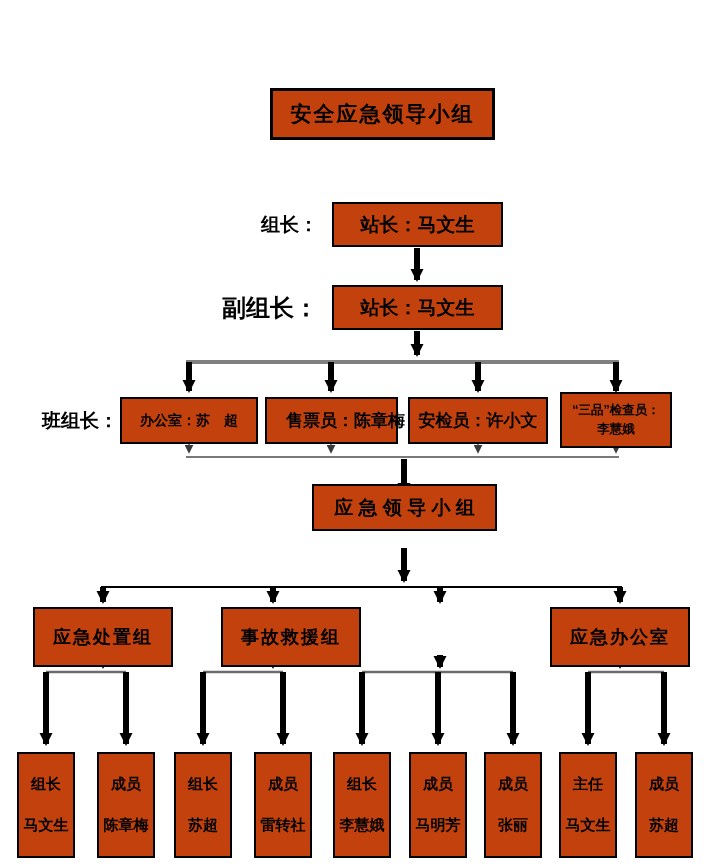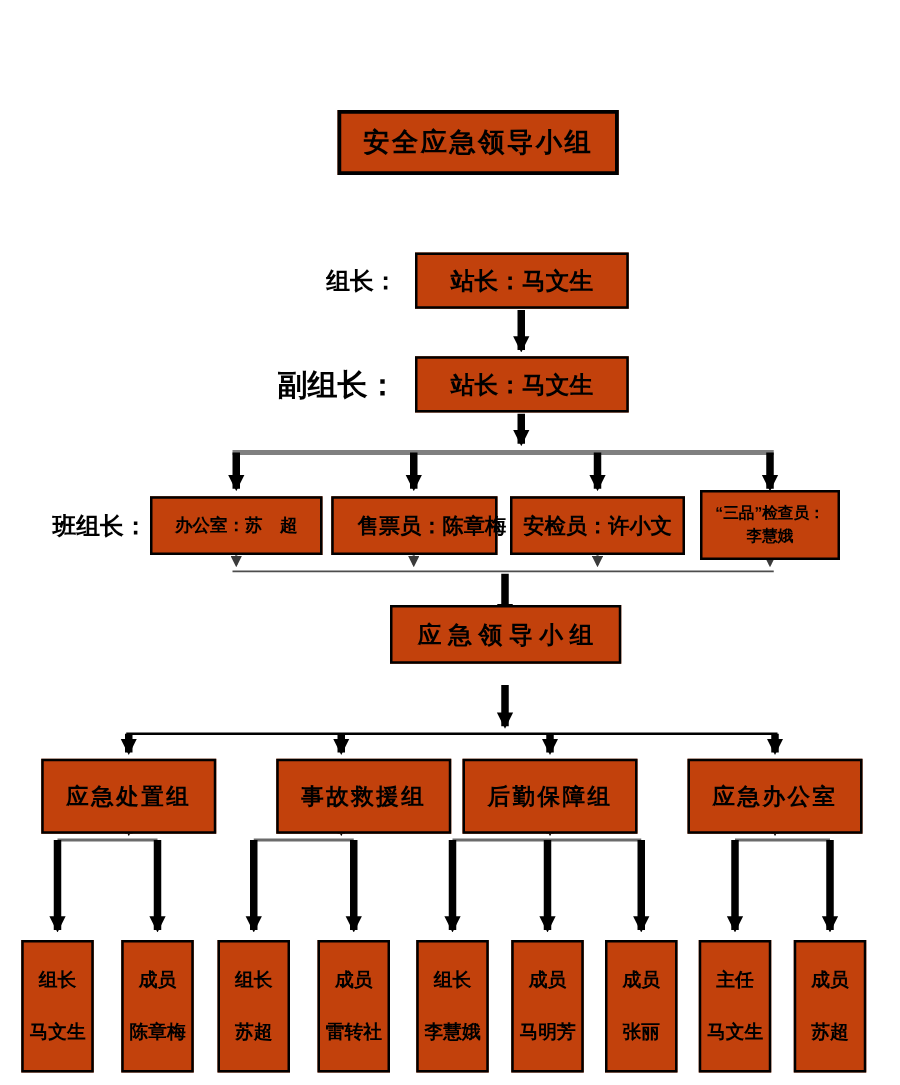--- a/index.html
+++ b/index.html
@@ -150,21 +150,20 @@
   <div id="team3" class="box">安检员：许小文</div>
   <div id="team4" class="box">
     <span>“三品”检查员：</span>
     <span>李慧娥</span>
   </div>
 
   <div id="midbox" class="box">应 急 领 导 小 组</div>
 
   <div id="grp1" class="box grp">应急处置组</div>
   <div id="grp2" class="box grp">事故救援组</div>
-  <div id="grp3" class="box grp">后勤保障组</div>
   <div id="grp4" class="box grp">应急办公室</div>
 
   <div class="box leaf" style="left:17px">
     <span>组长</span>
     <span>马文生</span>
   </div>
   <div class="box leaf" style="left:97px">
     <span>成员</span>
     <span>陈章梅</span>
   </div>

